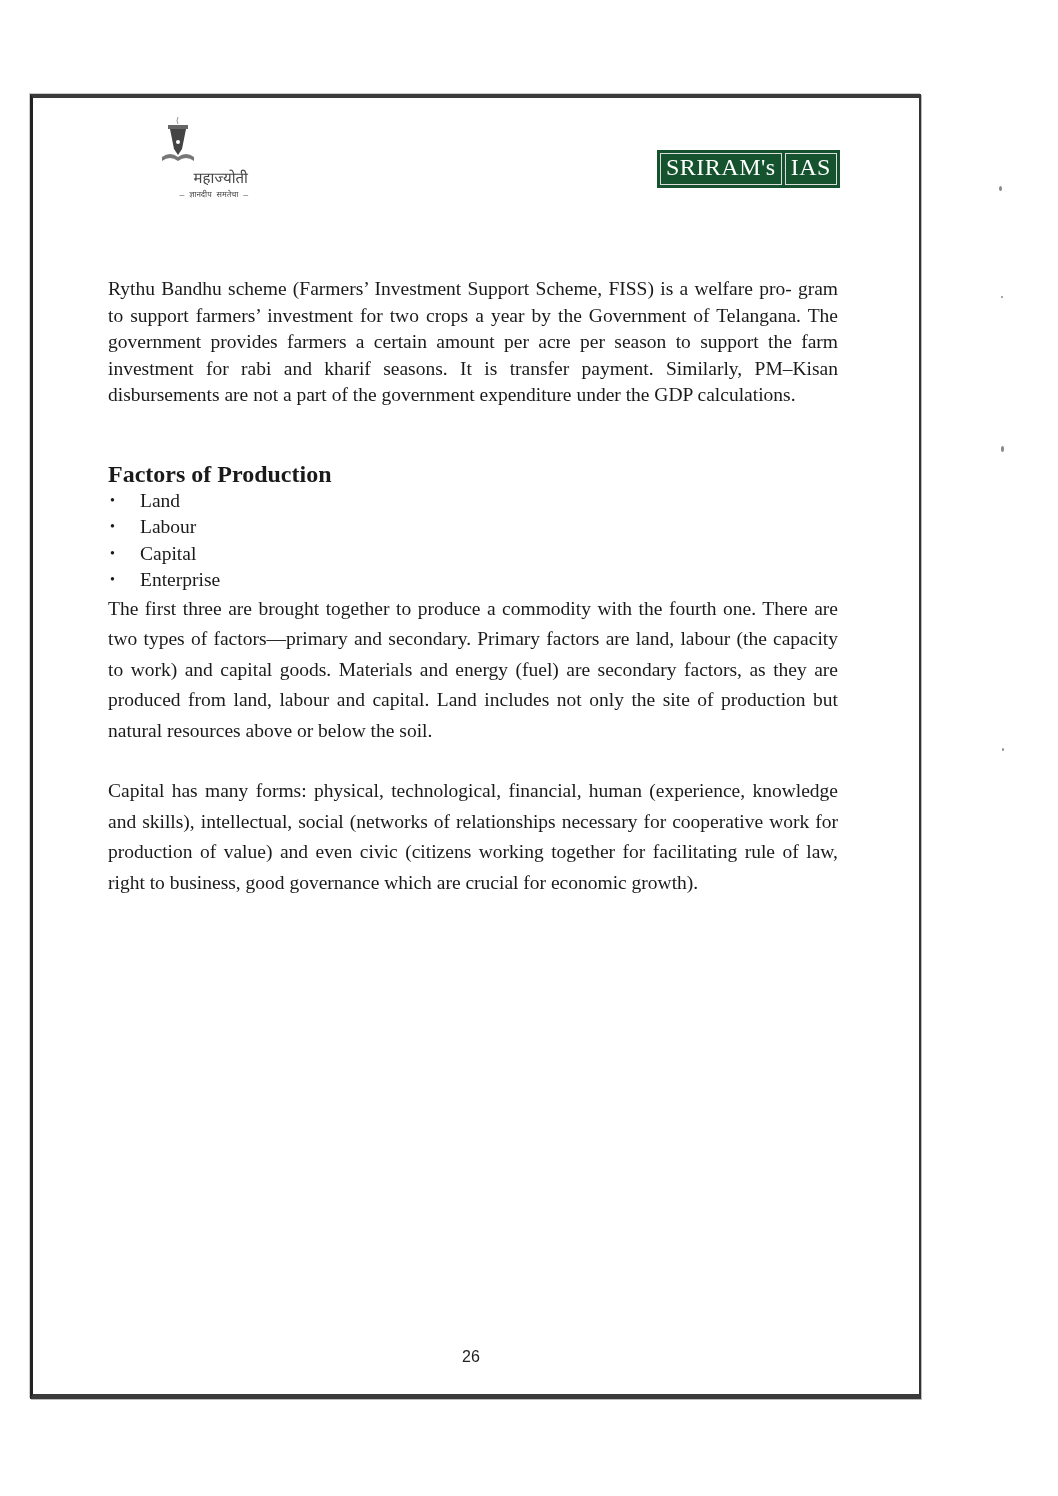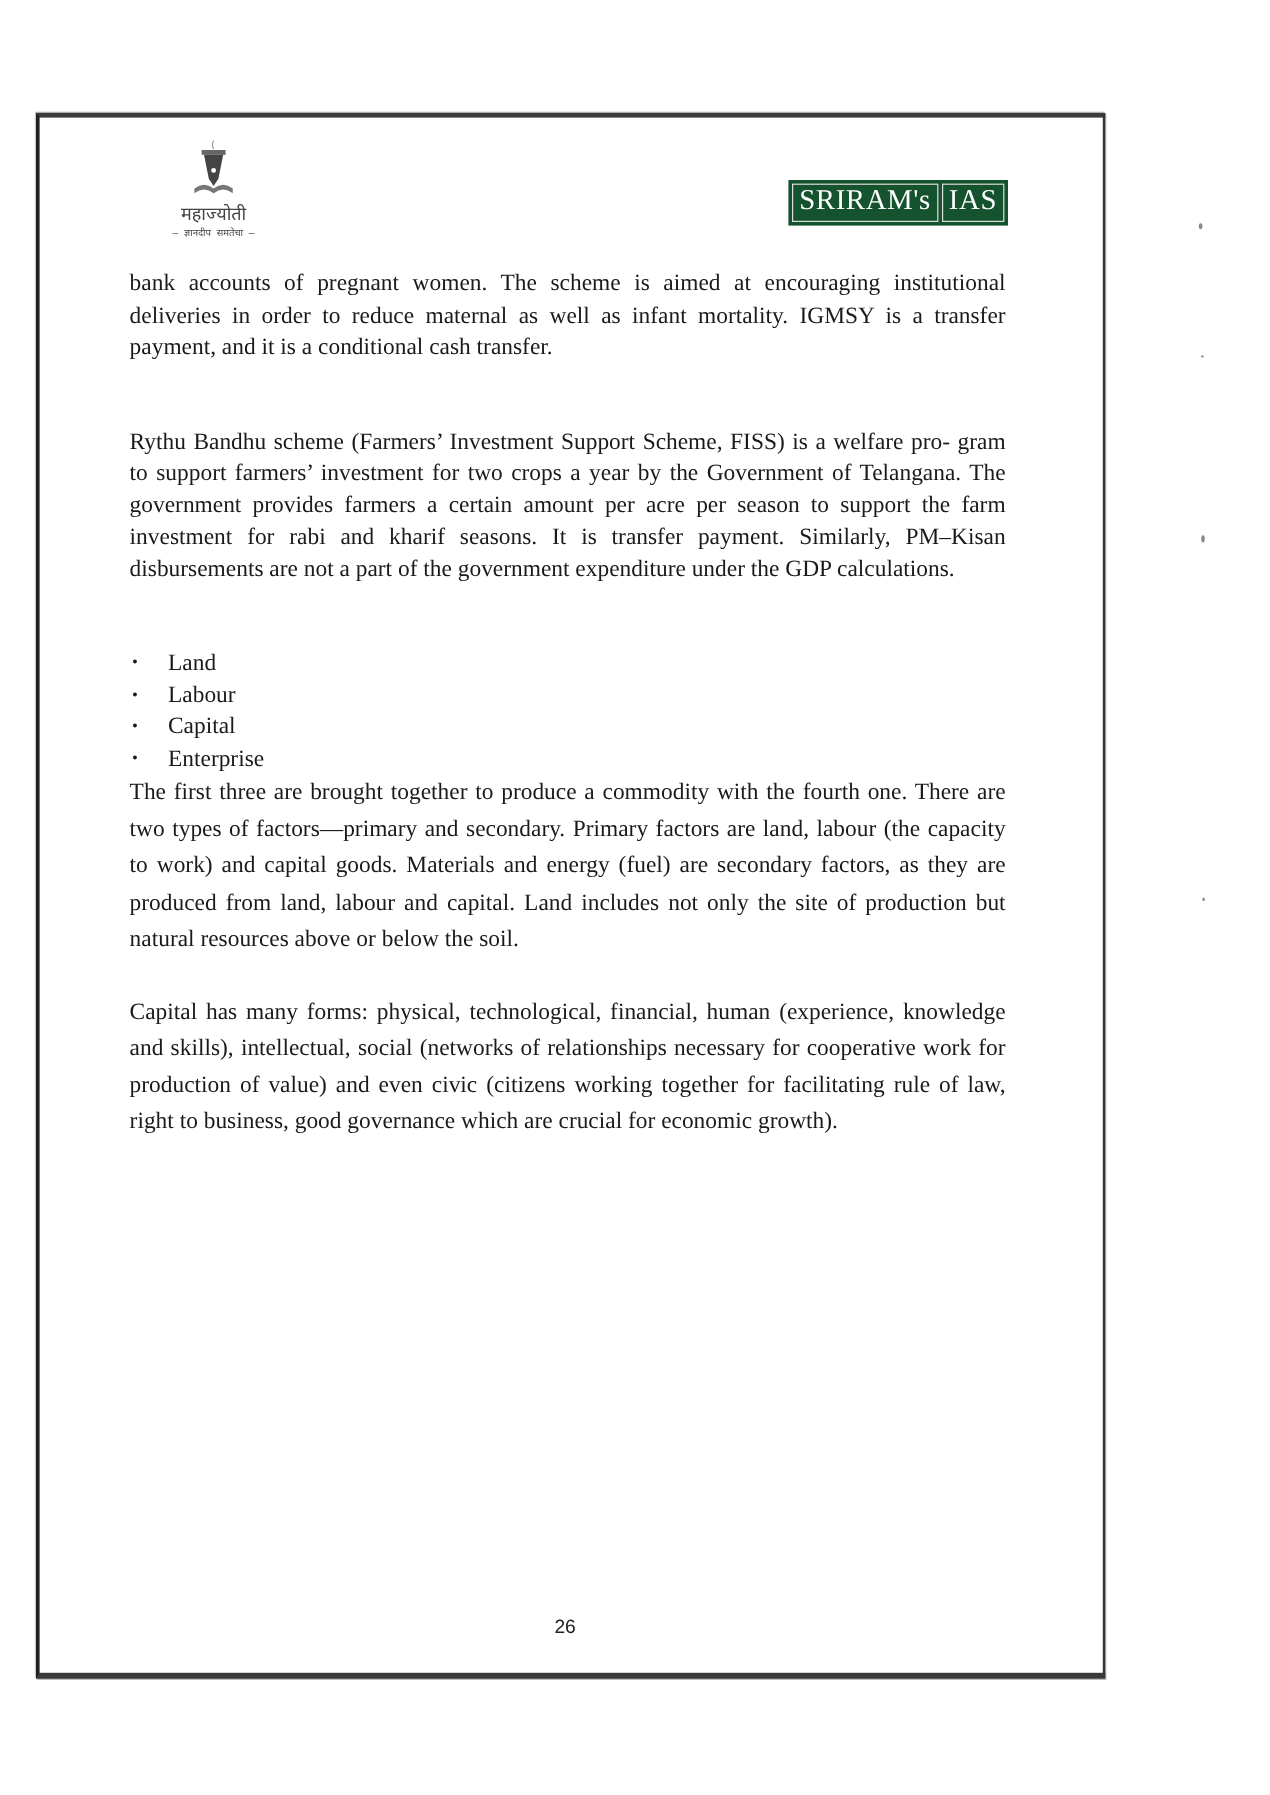--- a/index.html
+++ b/index.html
@@ -6,21 +6,21 @@
   body {
     width: 1058px; height: 1496px; background: #ffffff; position: relative; overflow: hidden;
     font-family: "Liberation Serif", "DejaVu Serif", serif; color: #1a1a1a;
   }
   .frame {
     position: absolute; left: 30px; top: 94px; width: 886px; height: 1296px;
     border-left: 3px solid #222; border-right: 2px solid #333;
     border-top: 4px solid #3a3a3a; border-bottom: 5px solid #3a3a3a;
     box-shadow: 1px 1px 0 #bbb, -1px -1px 0 #ccc;
   }
-  .logo-left { position: absolute; left: 108px; top: 115px; width: 140px; text-align: center; }
+  .logo-left { position: absolute; left: 108px; top: 115px; width: 140px; text-align: right; }
   .logo-mark { width: 40px; height: 50px; margin: 0 auto; position: relative; }
   .logo-mark svg { display: block; }
   .logo-name { font-family: "DejaVu Sans", sans-serif; font-size: 15px; color: #444; margin-top: 2px; letter-spacing: 0; }
   .logo-tag { font-family: Liberation Mono, monospace; font-size: 8px; color: #444; margin-top: 1px; }
   .brand {
     position: absolute; left: 657px; top: 150px; height: 32px;
     background: #14532d; padding: 3px; display: flex; gap: 3px;
   }
   .brand span {
     border: 1px solid #ddd; color: #fff; font-family: "Liberation Serif", serif; font-size: 24px;
@@ -54,26 +54,26 @@
   <div class="logo-name">महाज्योती</div>
   <div class="logo-tag">— ज्ञानदीप समतेचा —</div>
 </div>
 
 <div class="brand">
   <span>SRIRAM's</span>
   <span>IAS</span>
 </div>
 
 <div class="content">
-  <p>bank accounts of pregnant women. The scheme is aimed at encouraging institutional deliveries in order to reduce maternal as well as infant mortality. IGMSY is a transfer payment, and it is a conditional cash transfer.</p>
   <div style="height:26px"></div>
   <div style="height:26px"></div>
   <p>Rythu Bandhu scheme (Farmers’ Investment Support Scheme, FISS) is a welfare pro- gram to support farmers’ investment for two crops a year by the Government of Telangana. The government provides farmers a certain amount per acre per season to support the farm investment for rabi and kharif seasons. It is transfer payment. Similarly, PM–Kisan disbursements are not a part of the government expenditure under the GDP calculations.</p>
   <div style="height:26px"></div>
   <div style="height:26px"></div>
+  <h2>Factors of Production</h2>
   <ul class="factors">
     <li>
         <span class="bullet">•</span>
         <span>Land</span>
       </li>
     <li>
         <span class="bullet">•</span>
         <span>Labour</span>
       </li>
     <li>

